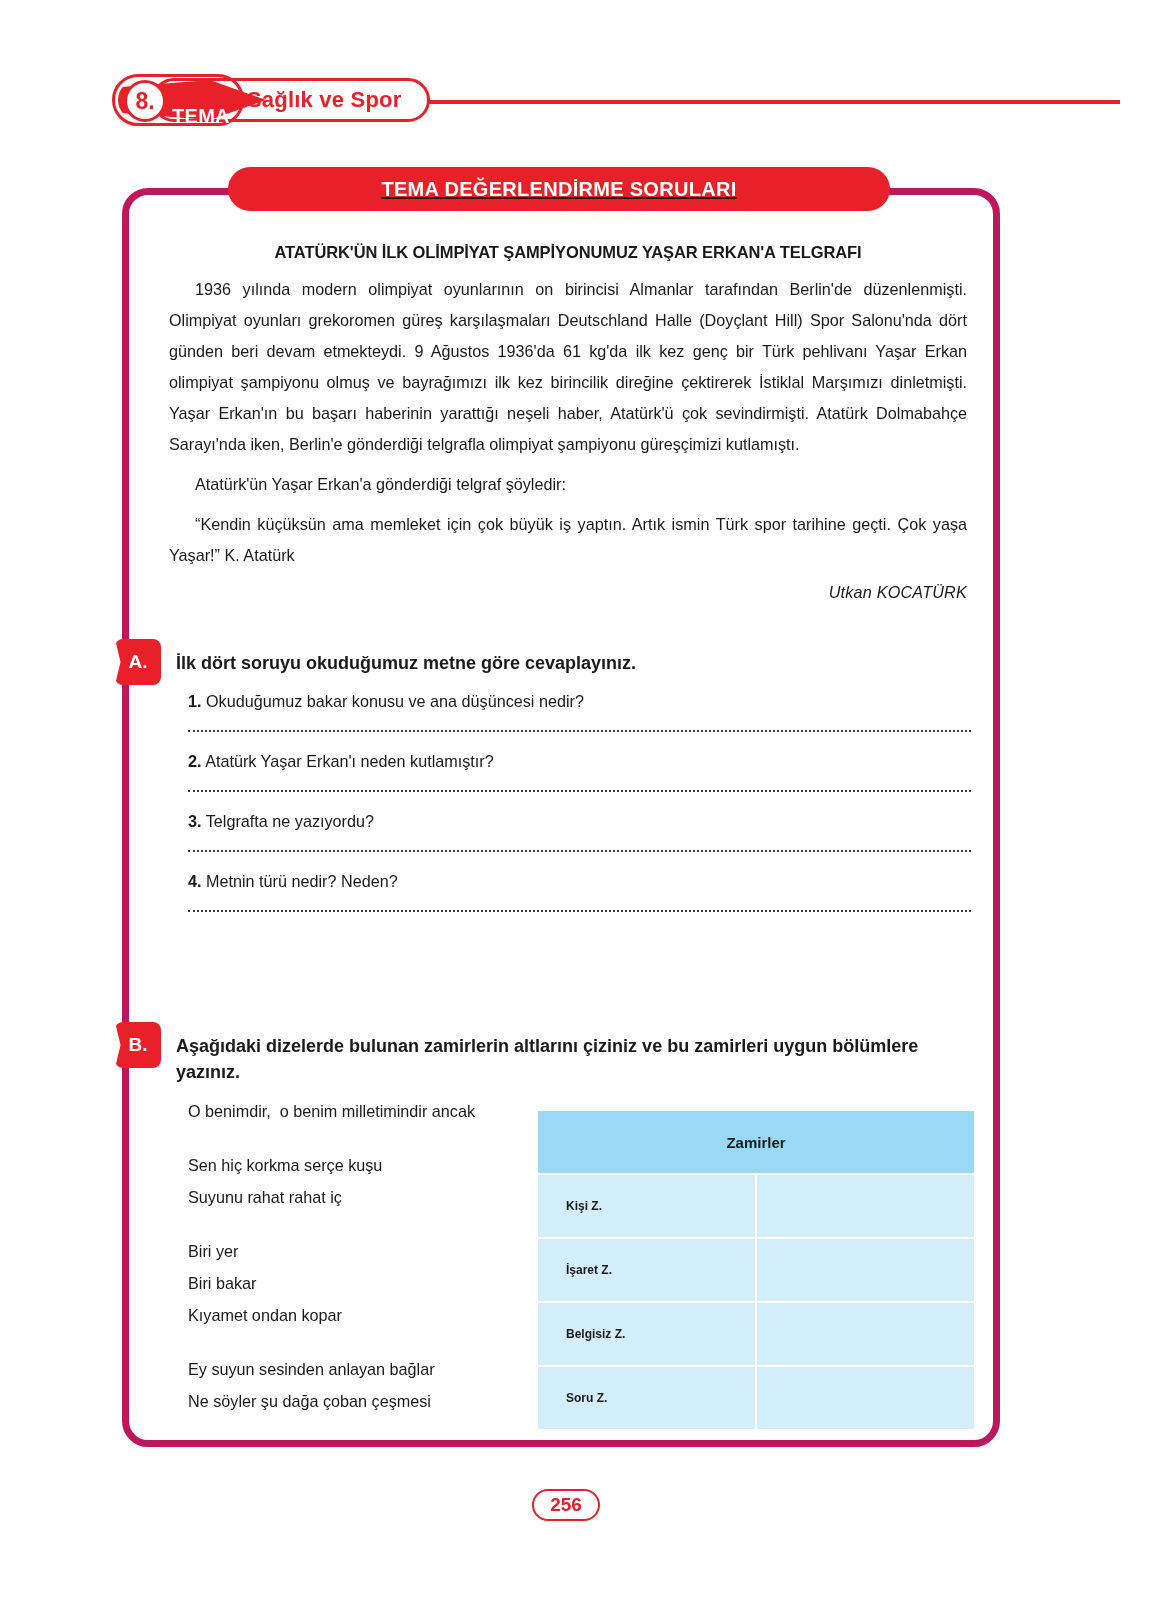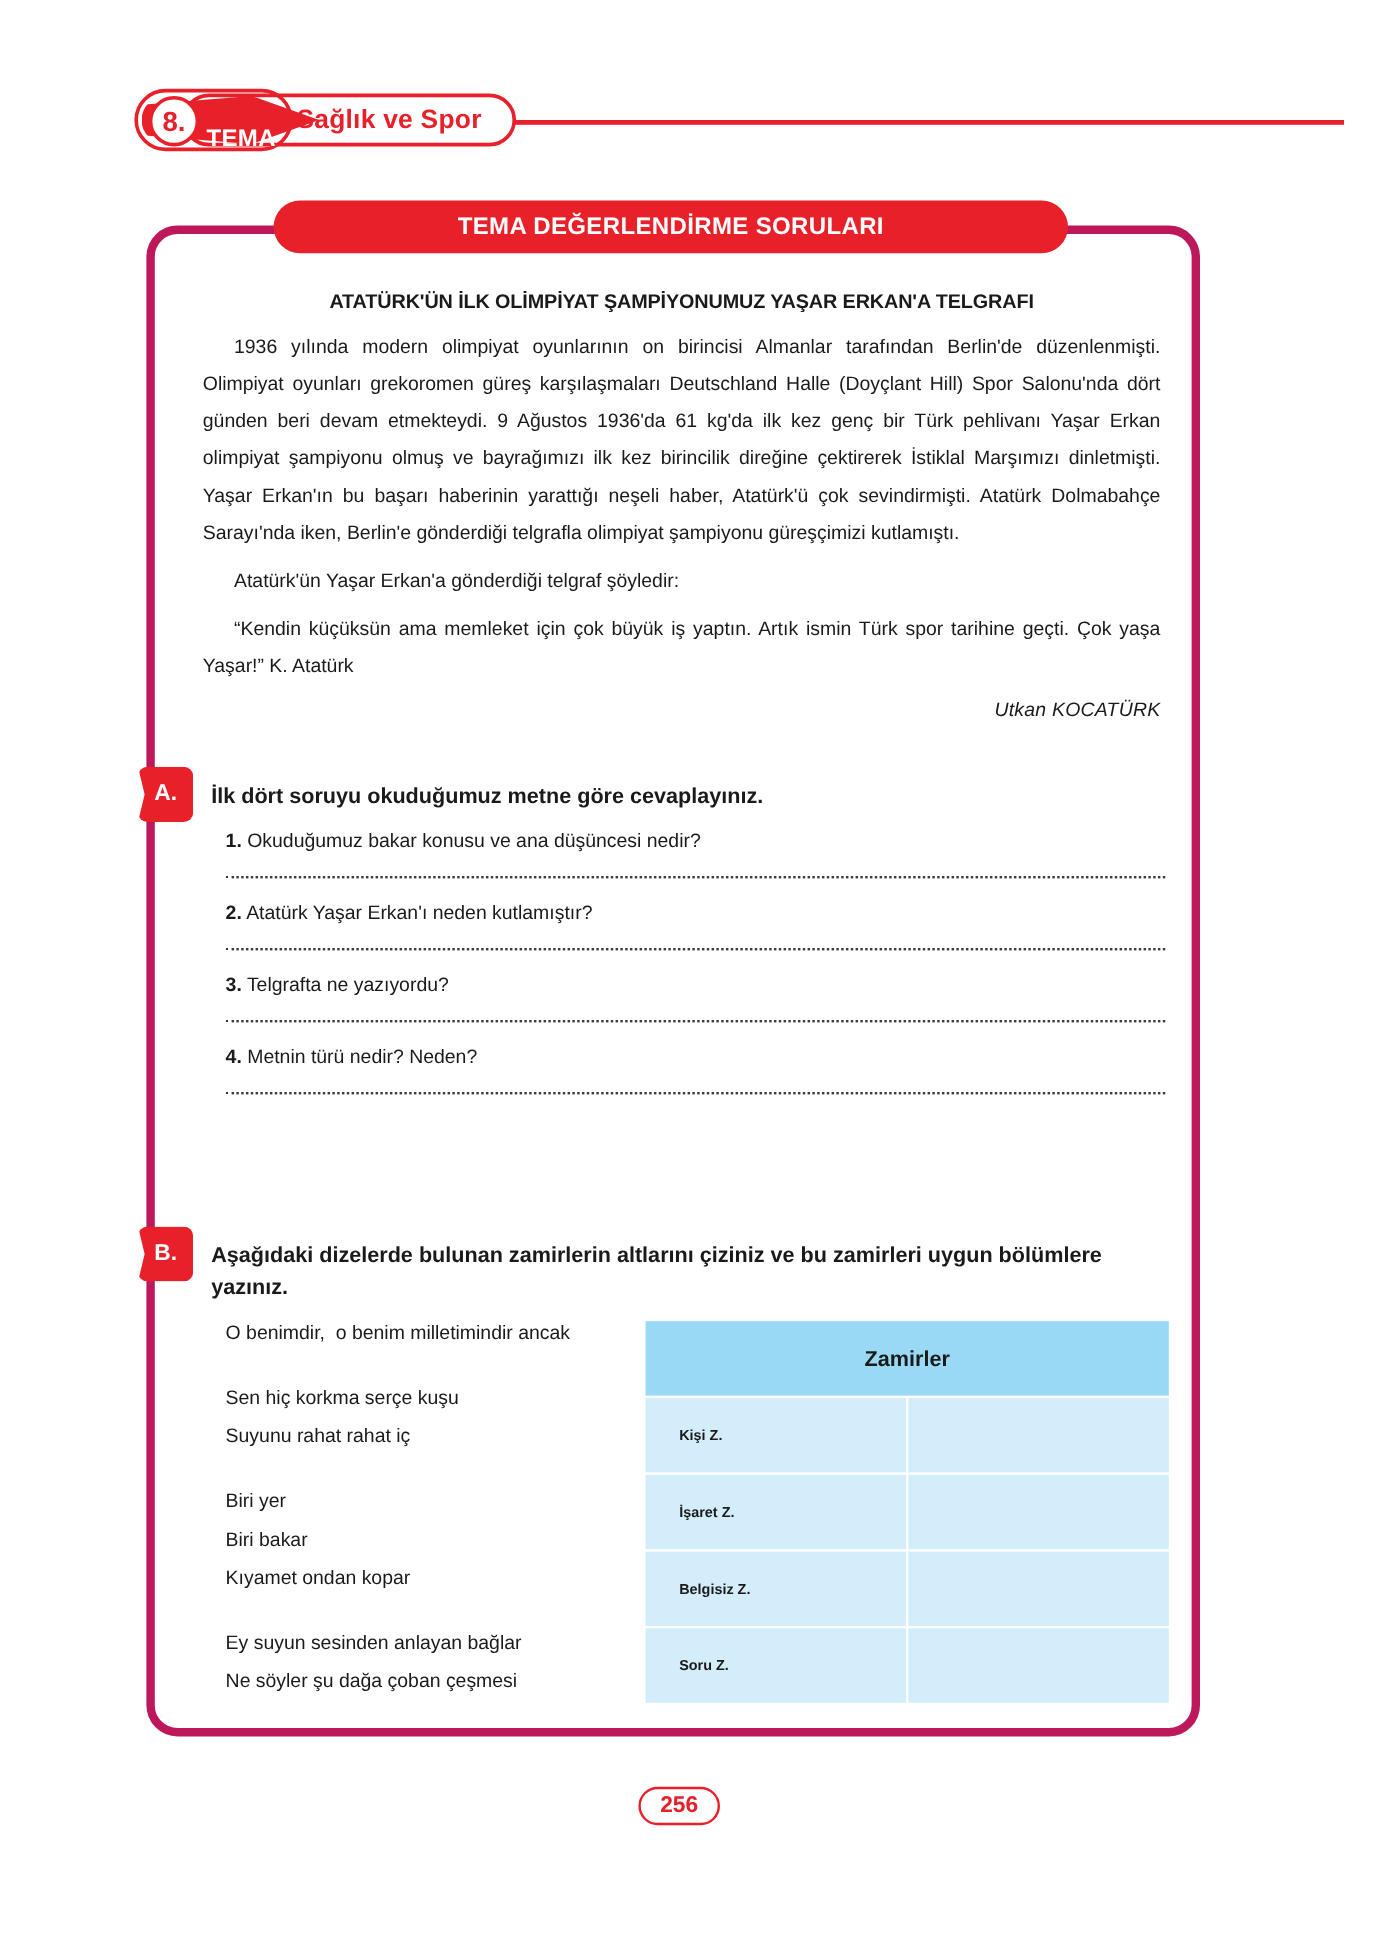--- a/index.html
+++ b/index.html
@@ -99,20 +99,21 @@
   .ribbon {
     position: absolute;
     left: 228px; top: 167px;
     width: 662px; height: 44px;
     background: #e8202a;
     border-radius: 22px;
     display: flex;
     align-items: center;
     justify-content: center;
     z-index: 5;
+    text-decoration: underline;
   }
   .ribbon-text {
     color: #ffffff;
     font-size: 20px;
     font-weight: bold;
     letter-spacing: .3px;
   }
 
   
   .content {
@@ -199,39 +200,39 @@
     align-items: flex-end;
     gap: 0px;
   }
   .poem {
     width: 360px;
     padding-left: 12px;
     padding-top: 2px;
     flex: 0 0 360px;
   }
   .stanza { margin-bottom: 22px; }
-  .stanza:last-child { margin-bottom: 4px; }
+  .stanza:last-child { margin-bottom: 14px; }
   .poem-line {
     font-size: 16.2px;
     line-height: 32px;
     white-space: pre;
   }
 
   
   .ztable {
     flex: 1 1 auto;
     border-collapse: separate;
     border-spacing: 2px;
     width: 462px;
     table-layout: fixed;
   }
   .ztable th.head {
     background: #9ad9f5;
     color: #1a1a1a;
-    font-size: 18px;
+    font-size: 15px;
     font-weight: bold;
     height: 62px;
     text-align: center;
     border: 0;
   }
   .ztable td {
     background: #d3eefa;
     height: 62px;
     border: 0;
   }

